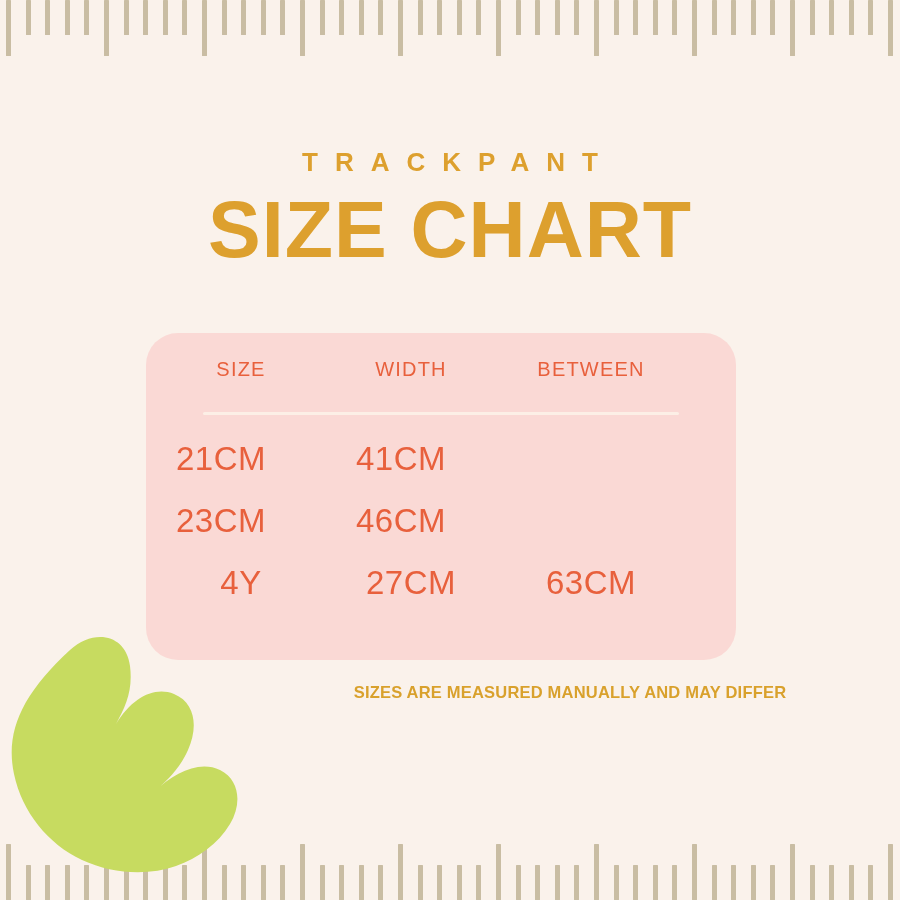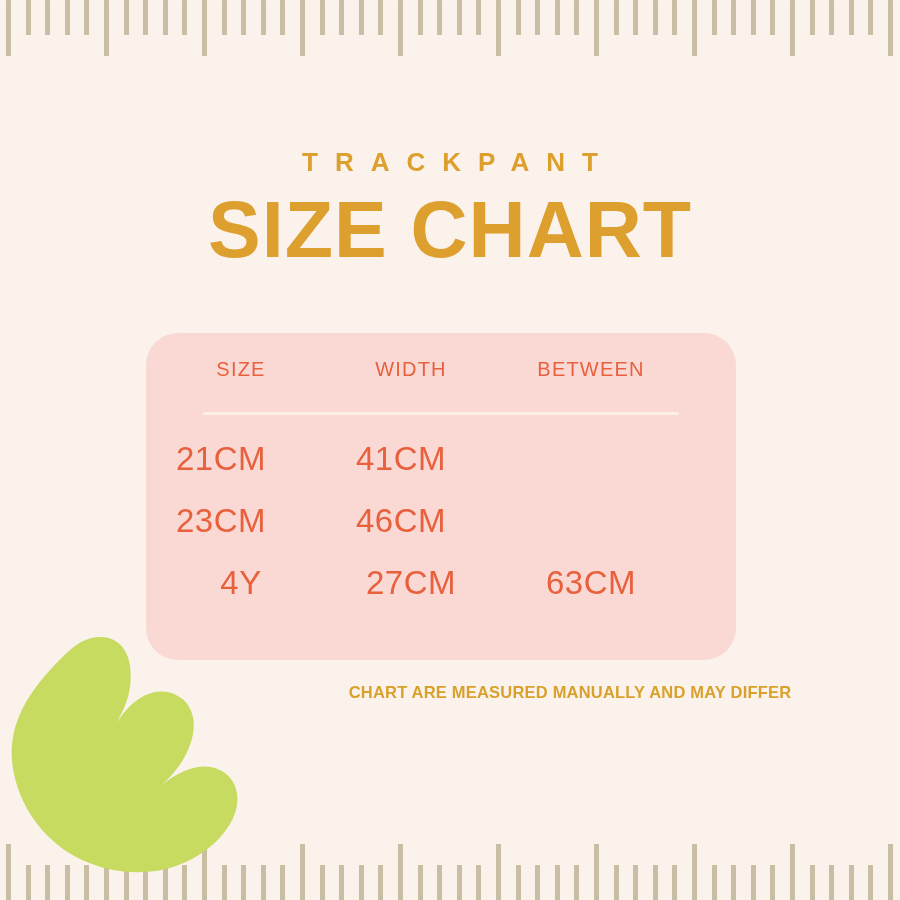--- a/index.html
+++ b/index.html
@@ -259,21 +259,21 @@
                C 166 140 192 128 212 138
                C 232 148 234 172 222 192
                C 210 212 190 226 168 234
                C 140 244 104 242 74 228
                C 40 212 14 180 6 142
                C -3 100 14 62 62 18 Z" fill="#C7DB60"></path>
     </svg>
   </div>
 
   <div class="disclaimer">
-    <div>CHART ARE MEASURED MANUALLY AND MAY DIFFER</div>
+    <div>SIZES ARE MEASURED MANUALLY AND MAY DIFFER</div>
   </div>
 
   <div class="ruler ruler-bottom">
       <div class="tick" style="left: 6px; height: 56px;"></div>
       <div class="tick" style="left: 25.6px; height: 35px;"></div>
       <div class="tick" style="left: 45.2px; height: 35px;"></div>
       <div class="tick" style="left: 64.8px; height: 35px;"></div>
       <div class="tick" style="left: 84.4px; height: 35px;"></div>
       <div class="tick" style="left: 104px; height: 56px;"></div>
       <div class="tick" style="left: 123.6px; height: 35px;"></div>

